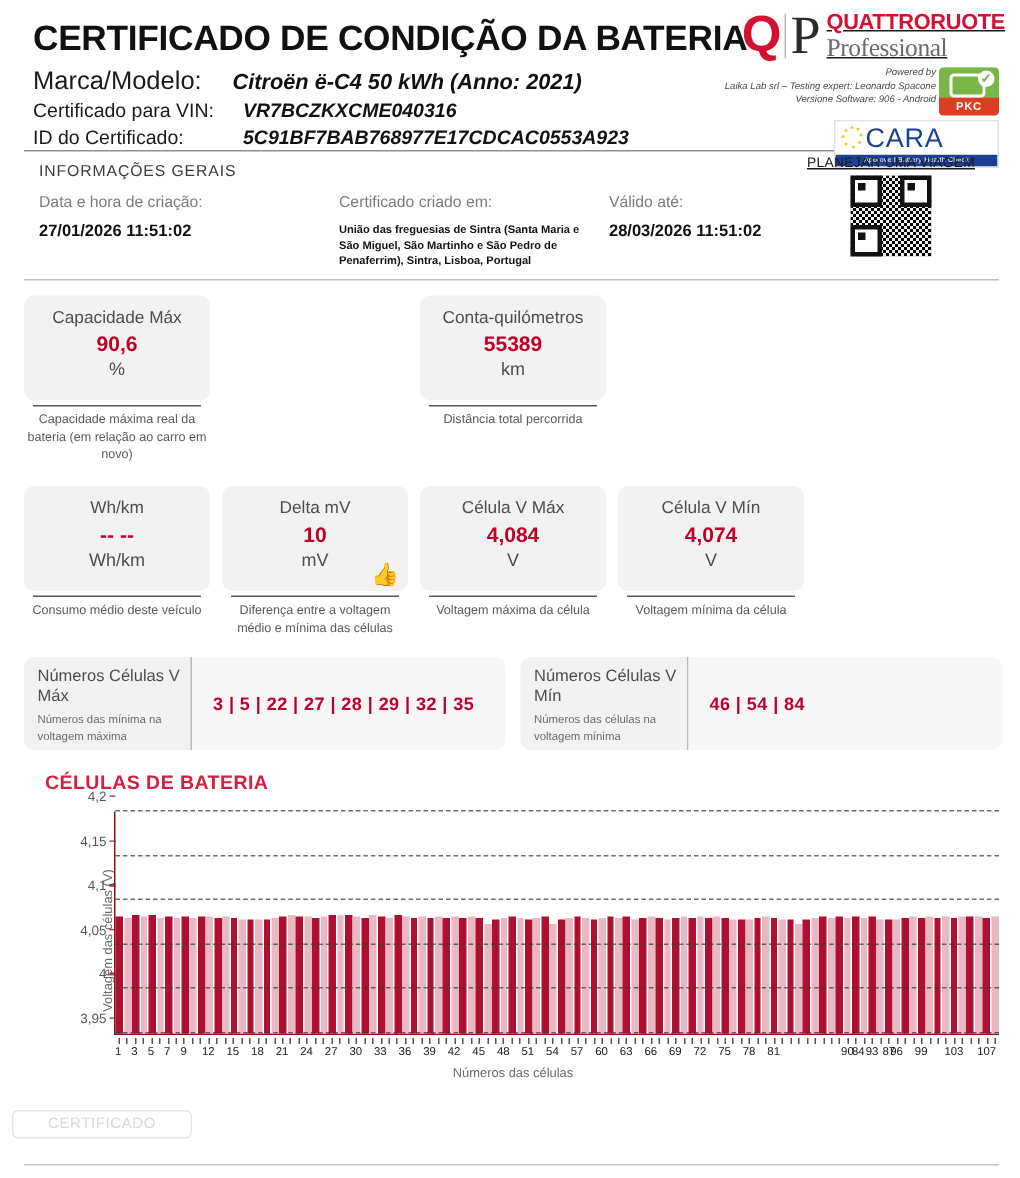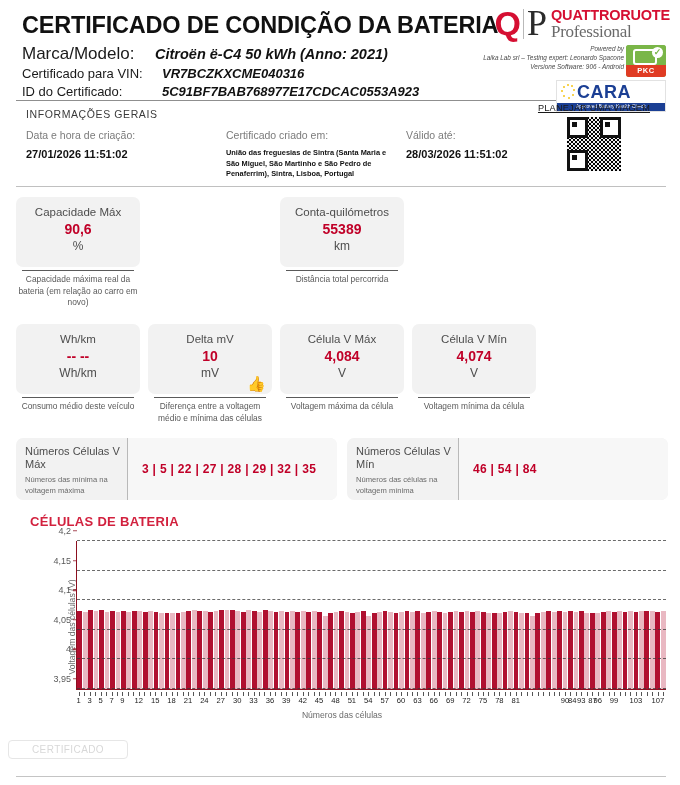--- a/index.html
+++ b/index.html
@@ -91,21 +91,21 @@
     height: 30px;
     background: #b9b9b9;
   }
   .p-mark {
     font-family: "Liberation Serif", serif;
     font-size: 36px;
     color: #2b2b2b;
     line-height: 0.82;
     margin-right: 1px;
   }
-  .qr-words { text-align: left; line-height: 1.0; }
+  .qr-words { text-align: left; line-height: 1.0; text-decoration: underline; }
   .qr-line1 {
     font-size: 14.5px;
     font-weight: bold;
     color: #d50f32;
     letter-spacing: -0.2px;
   }
   .qr-line2 {
     font-family: "Liberation Serif", serif;
     font-size: 17px;
     color: #6a6a6a;
@@ -175,21 +175,21 @@
     overflow: hidden;
   }
   .cara-main {
     height: 22px;
     background: #ffffff;
     position: relative;
   }
   .cara-text {
     font-family: "Liberation Sans", sans-serif;
     font-size: 18px;
-    font-weight: bold;
+    font-weight: normal;
     color: #1b3f94;
     letter-spacing: 0.5px;
     position: absolute;
     left: 20px;
     top: 1px;
   }
   .cara-stars {
     position: absolute;
     left: 3px; top: 3px;
     width: 16px; height: 16px;

